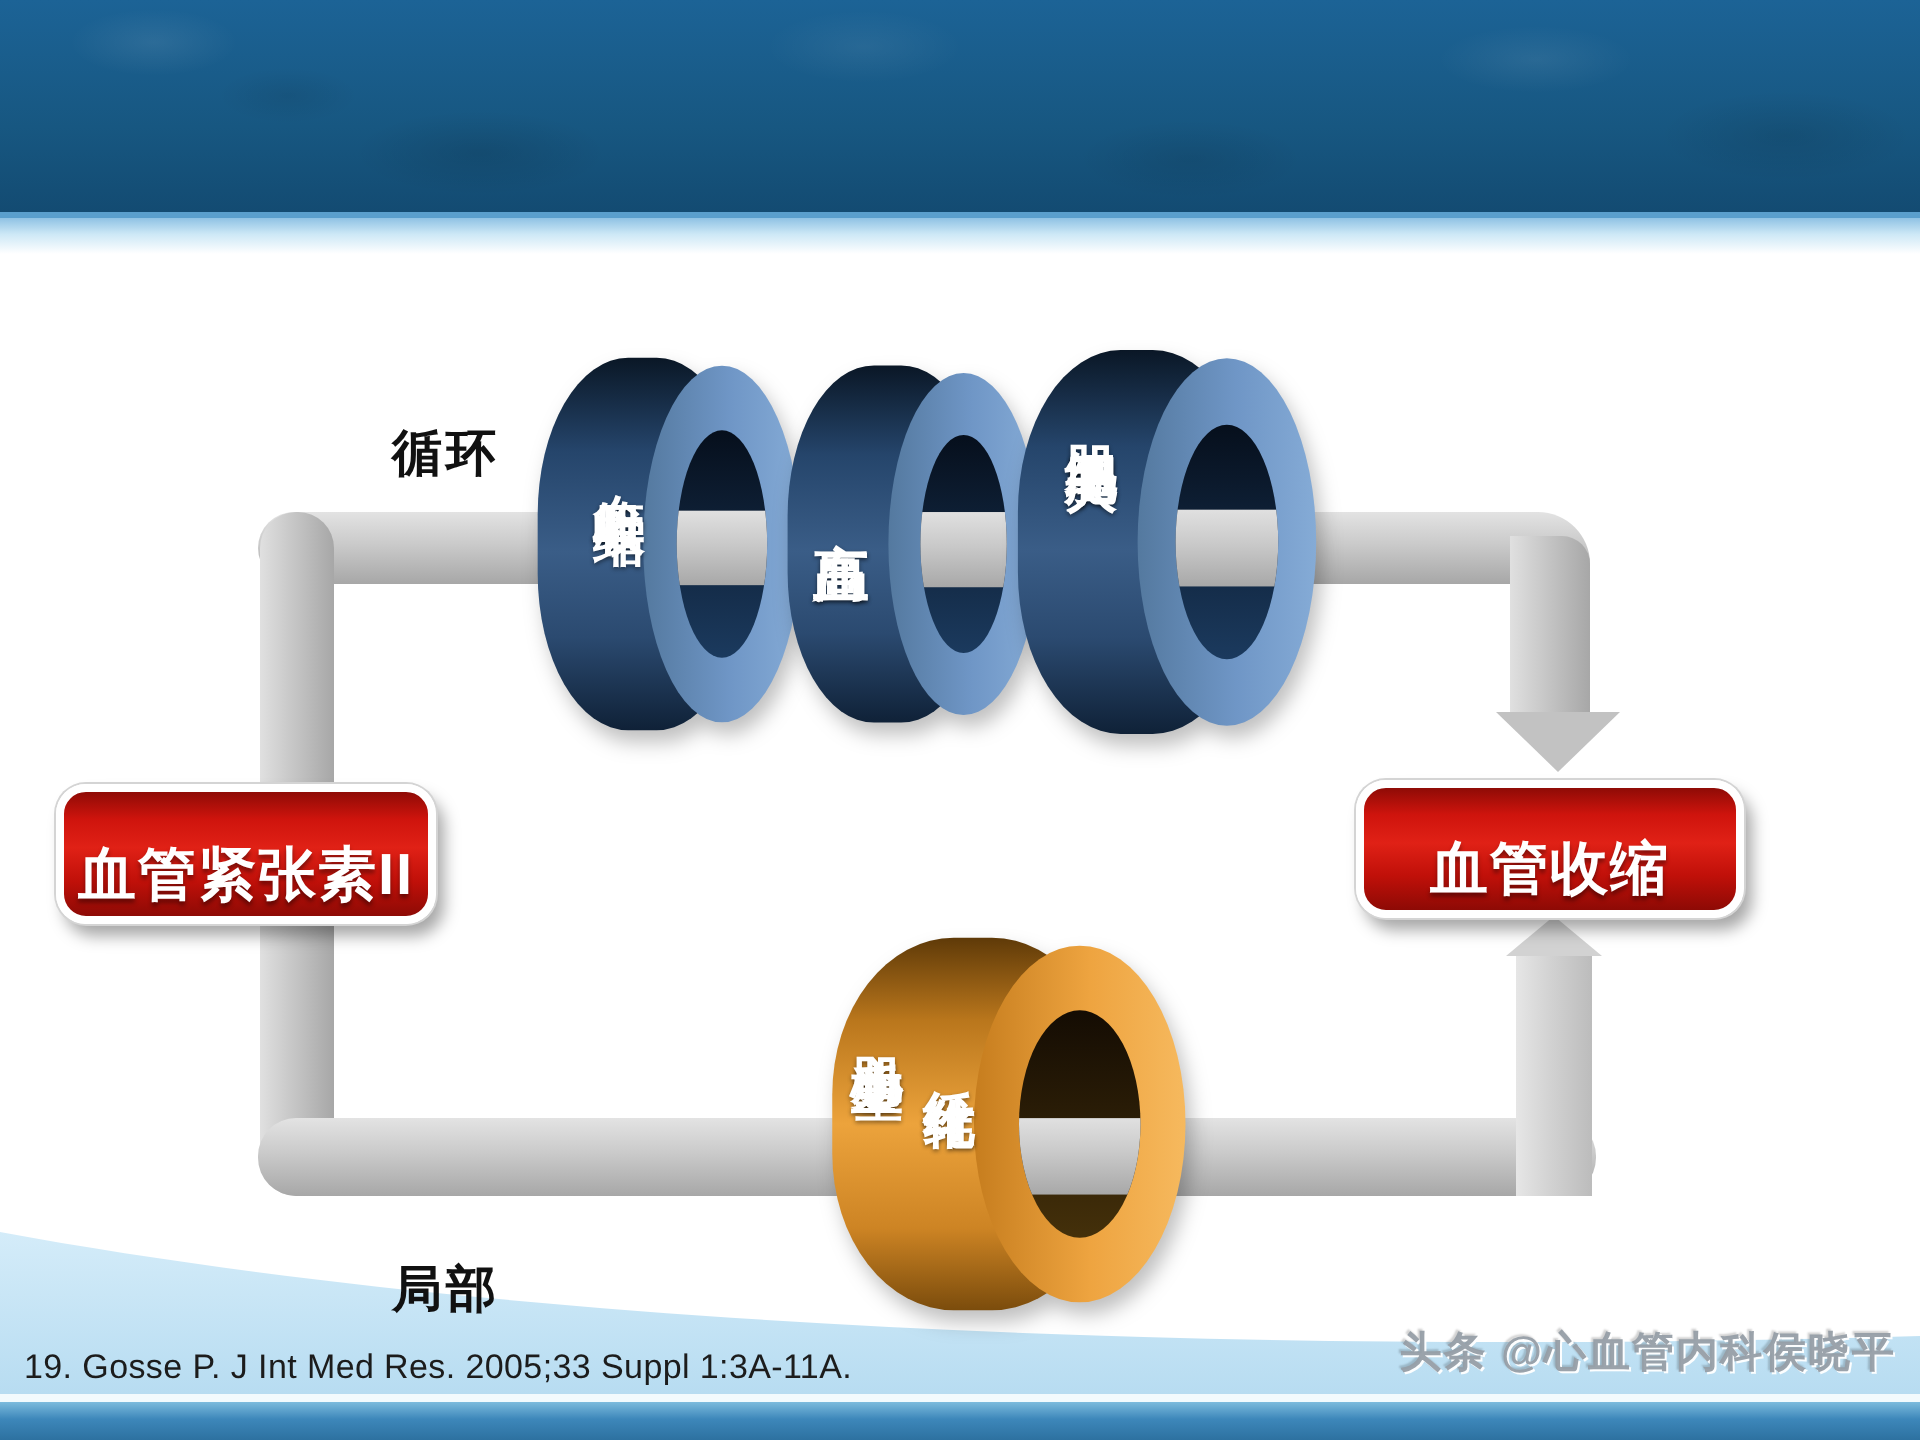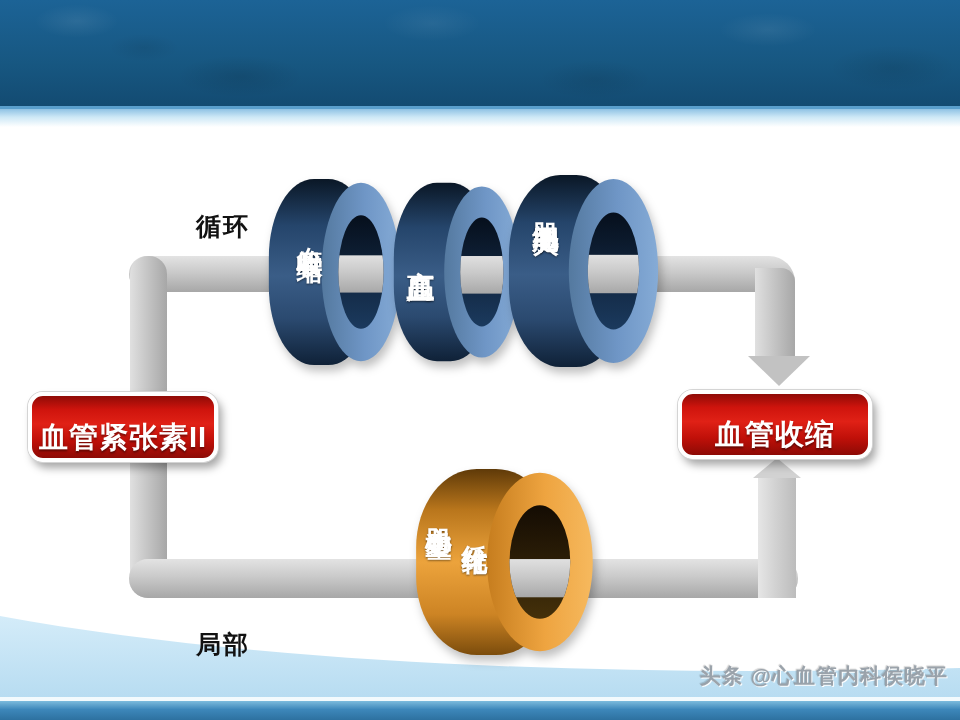--- a/index.html
+++ b/index.html
@@ -217,17 +217,18 @@
   <div class="red-box box-left">
     <span>血管紧张素II</span>
   </div>
   <div class="red-box box-right">
     <span>血管收缩</span>
   </div>
 
   <div class="path-label label-circ">循环</div>
   <div class="path-label label-local">局部</div>
 
+  <div class="citation">19. Gosse P. J Int Med Res. 2005;33 Suppl 1:3A-11A.</div>
   <div class="watermark">头条 @心血管内科侯晓平</div>
   <div class="bottom-line"></div>
   <div class="bottom-bar"></div>
 
 </div>
 
 </body></html>

